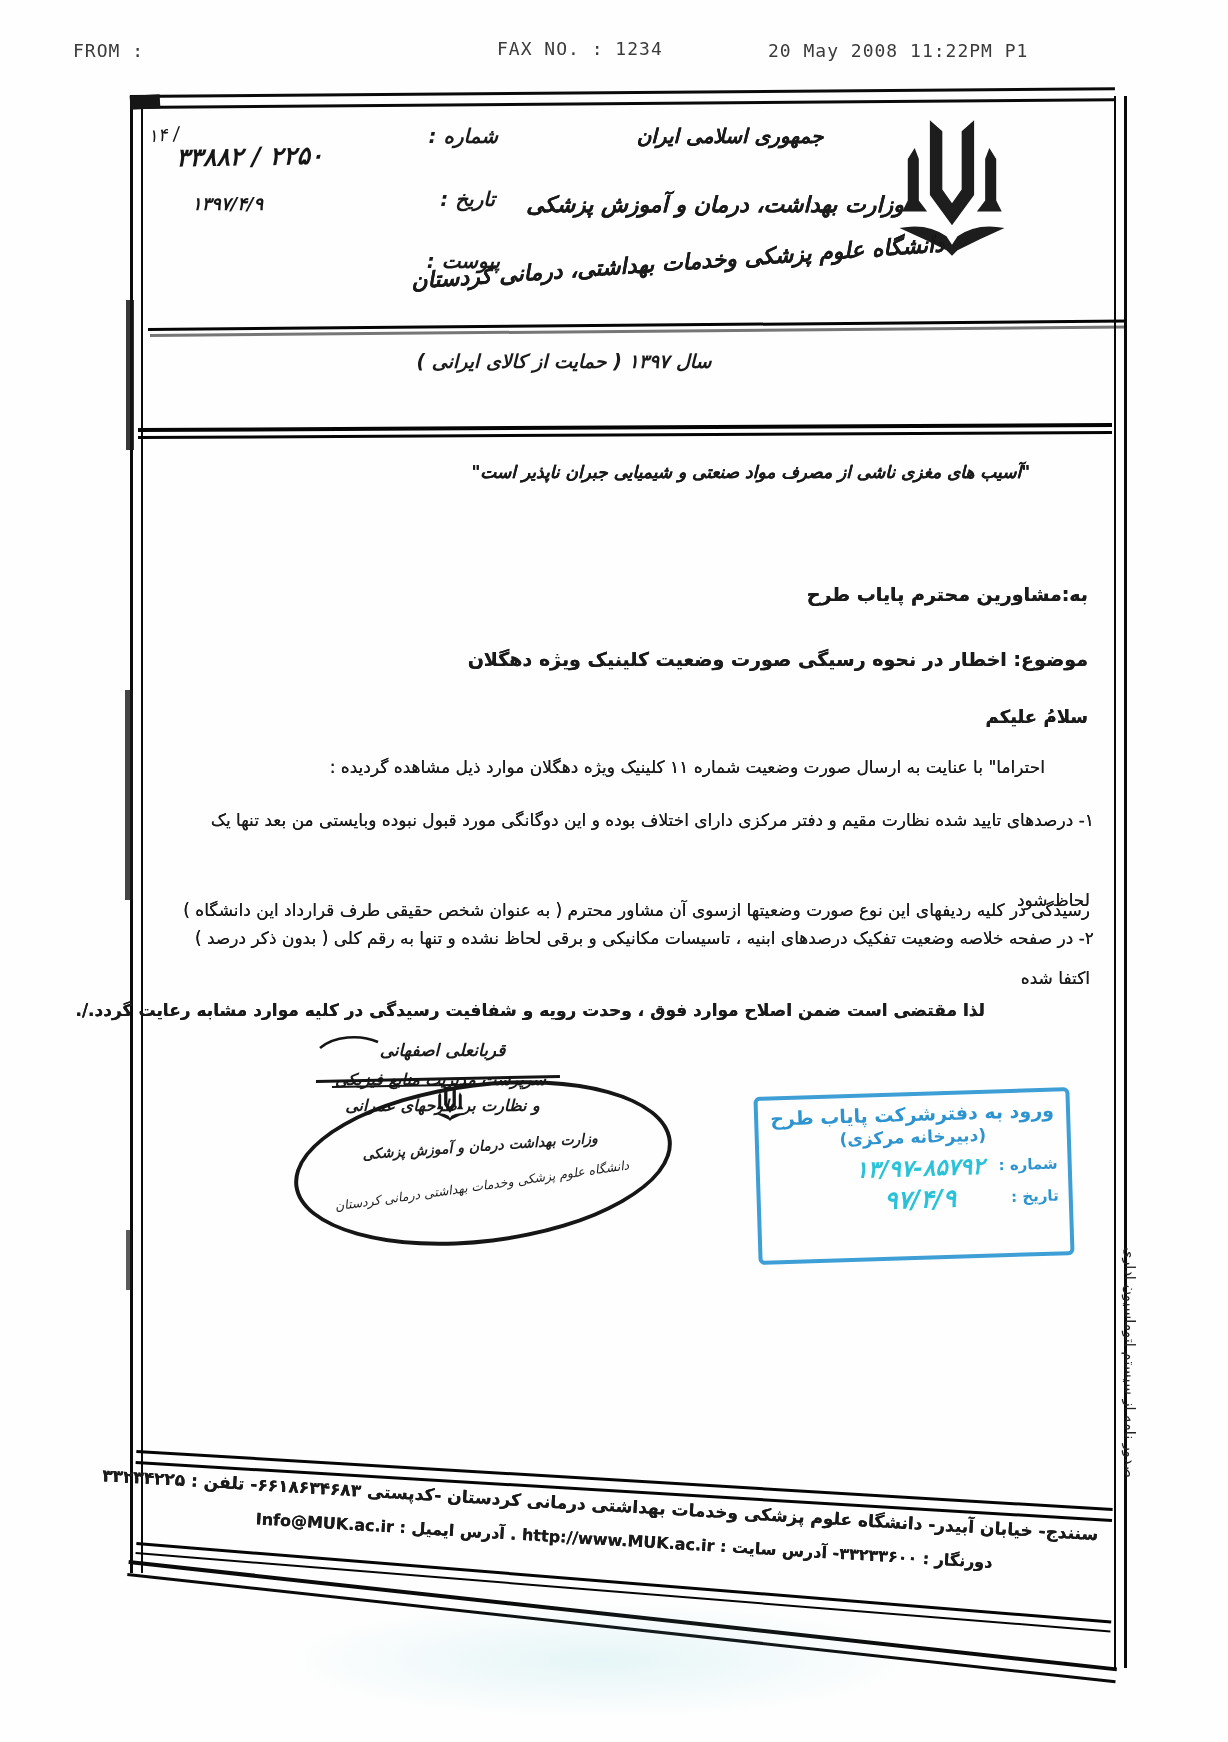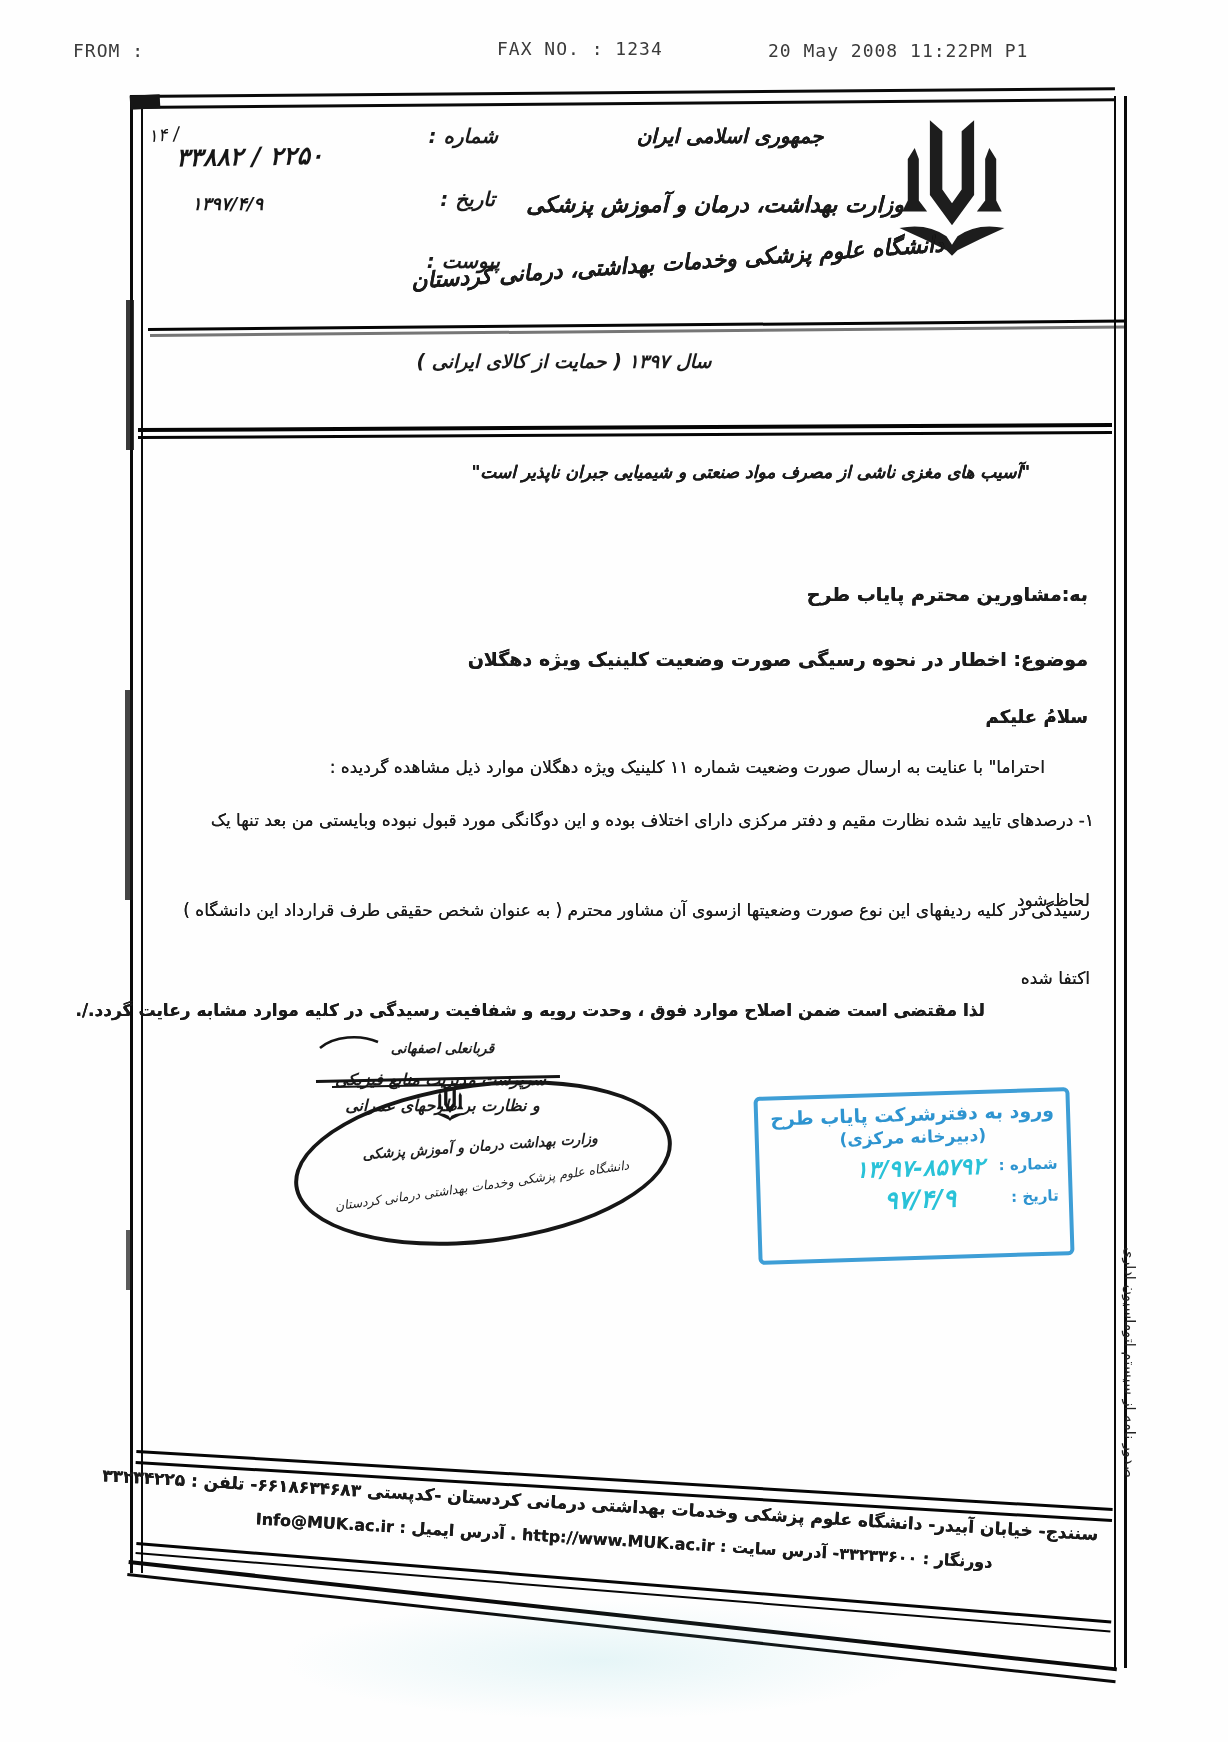--- a/index.html
+++ b/index.html
@@ -118,27 +118,28 @@
   <div class="abs rule-thin" style="left:138px;top:436px;width:974px;transform:rotate(-0.3deg);"></div>
 
   <div class="bl b ctr" style="left:240px;top:462px;width:790px;">"آسیب های مغزی ناشی از مصرف مواد صنعتی و شیمیایی جبران ناپذیر است"</div>
   <div class="bl bl-bold" style="right:140px;top:583px;">به:مشاورین محترم پایاب طرح</div>
   <div class="bl bl-bold" style="right:140px;top:648px;">موضوع:  اخطار در نحوه رسیگی صورت وضعیت کلینیک ویژه دهگلان</div>
   <div class="bl b" style="right:140px;top:706px;font-size:18px;">سلامُ علیکم</div>
   <div class="bl" style="right:183px;top:757px;">احتراما" با عنایت به ارسال صورت وضعیت شماره ۱۱ کلینیک ویژه دهگلان  موارد ذیل مشاهده گردیده :</div>
   <div class="bl" style="right:134px;top:810px;">۱- درصدهای تایید شده نظارت مقیم و دفتر مرکزی دارای اختلاف بوده و این دوگانگی مورد قبول نبوده وبایستی من بعد تنها یک</div>
   <div class="bl" style="right:138px;top:900px;">رسیدگی  در کلیه ردیفهای  این نوع صورت وضعیتها ازسوی آن مشاور محترم ( به عنوان شخص حقیقی طرف قرارداد این دانشگاه )</div>
   <div class="bl" style="right:138px;top:890px;">لحاظ شود</div>
+  <div class="bl" style="right:134px;top:928px;">۲- در صفحه خلاصه وضعیت  تفکیک درصدهای ابنیه ، تاسیسات مکانیکی و برقی لحاظ نشده و تنها به رقم کلی ( بدون ذکر درصد )</div>
   <div class="bl" style="right:138px;top:968px;">اکتفا شده</div>
   <div class="bl" style="right:243px;top:1000px;font-weight:bold;">لذا مقتضی است ضمن اصلاح موارد فوق ، وحدت رویه و شفافیت رسیدگی در کلیه موارد مشابه رعایت گردد./.</div>
 
   <svg class="abs" style="left:318px;top:1034px;" width="62" height="18" viewBox="0 0 62 18">
     <path d="M2 14 C 16 2, 42 0, 60 8" stroke="#141414" stroke-width="2.5" fill="none"></path>
   </svg>
-  <div class="abs rtl ctr b nowrap" style="left:355px;top:1040px;width:175px;font-size:14px;">قربانعلی اصفهانی</div>
+  <div class="abs rtl ctr b nowrap" style="left:355px;top:1040px;width:175px;font-size:17px;">قربانعلی اصفهانی</div>
   <div class="abs rtl ctr b nowrap" style="left:318px;top:1070px;width:245px;font-size:16px;">سرپرست مدیریت منابع فیزیکی</div>
   <div class="abs rtl ctr b nowrap" style="left:325px;top:1096px;width:235px;font-size:16px;">و نظارت بر طرحهای عمرانی</div>
   <div class="abs sig-strike" style="left:316px;top:1080px;width:244px;height:3px;transform:rotate(-1.2deg);"></div>
   <div class="abs sig-strike" style="left:332px;top:1086px;width:150px;height:2px;transform:rotate(-1deg);"></div>
 
   <div class="abs seal-oval"></div>
   <svg class="abs" style="left:428px;top:1076px;" width="44" height="54" viewBox="0 0 120 110">
     <g fill="#161616">
       <path d="M44 6 L53 14 L53 56 L60 66 L67 56 L67 14 L76 6 L76 60 L60 82 L44 60 Z"></path>
       <path d="M28 34 L33 26 L36 34 L36 64 L42 72 L24 72 L28 64 Z"></path>

